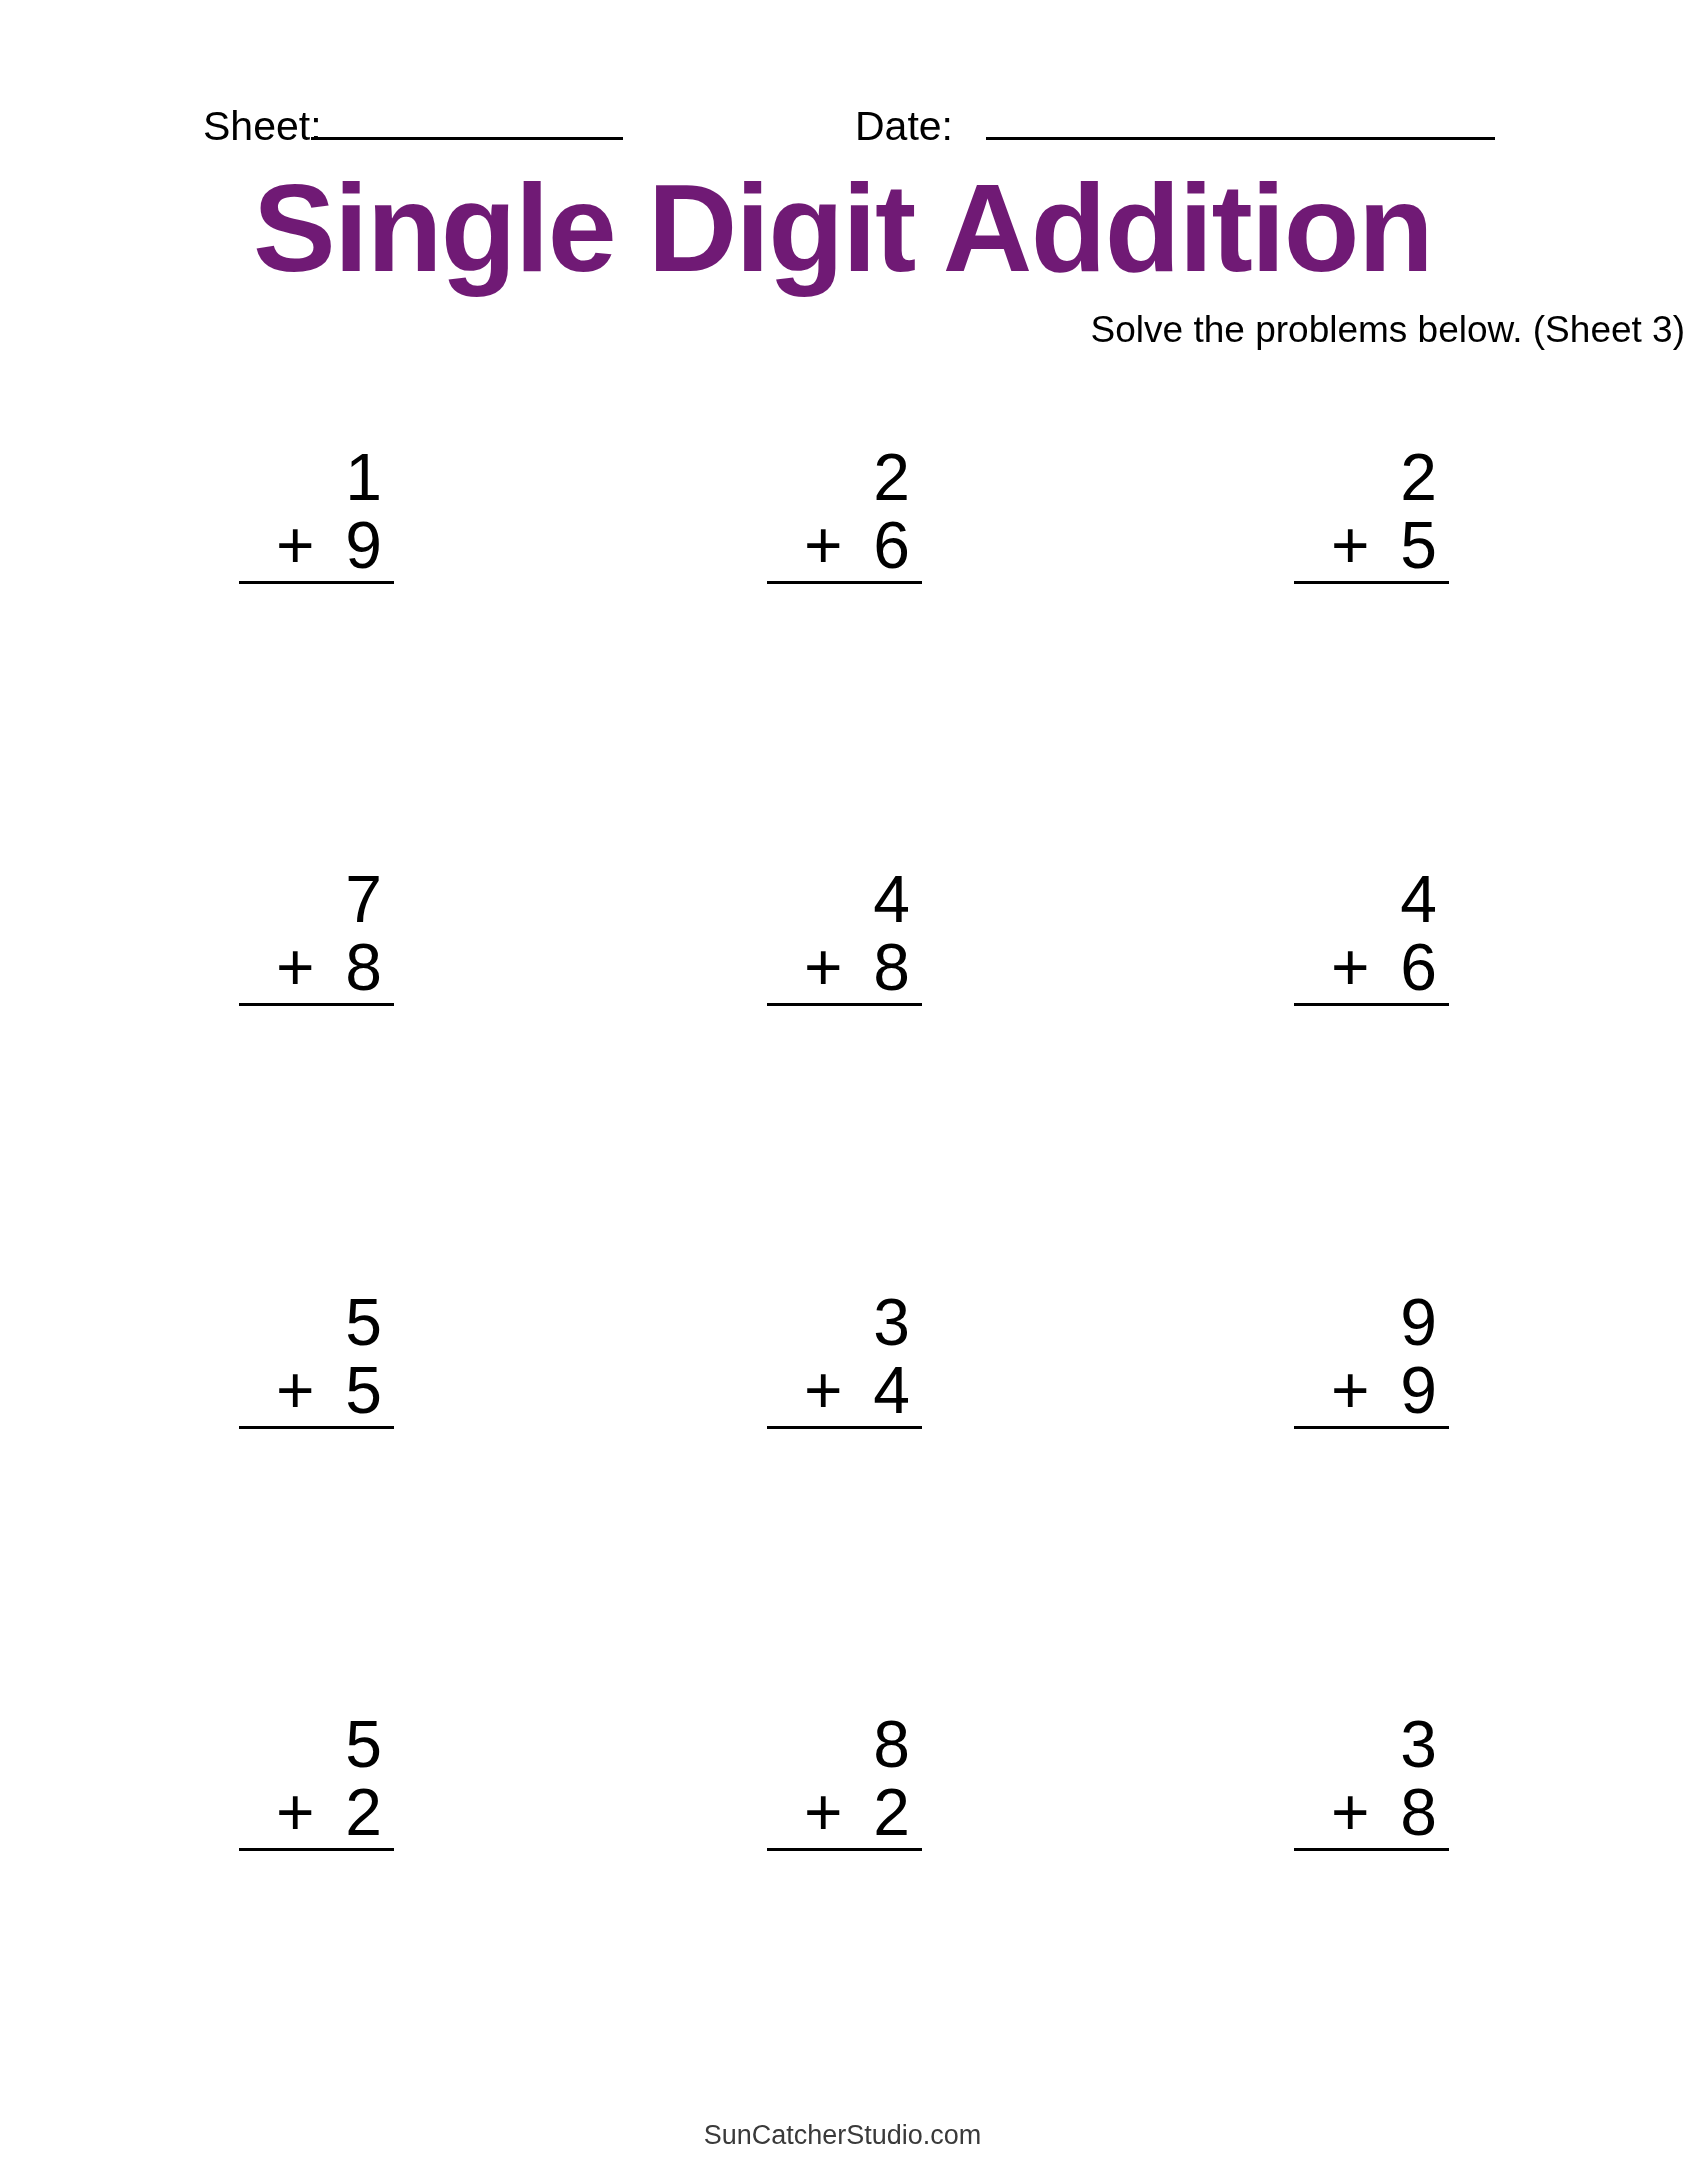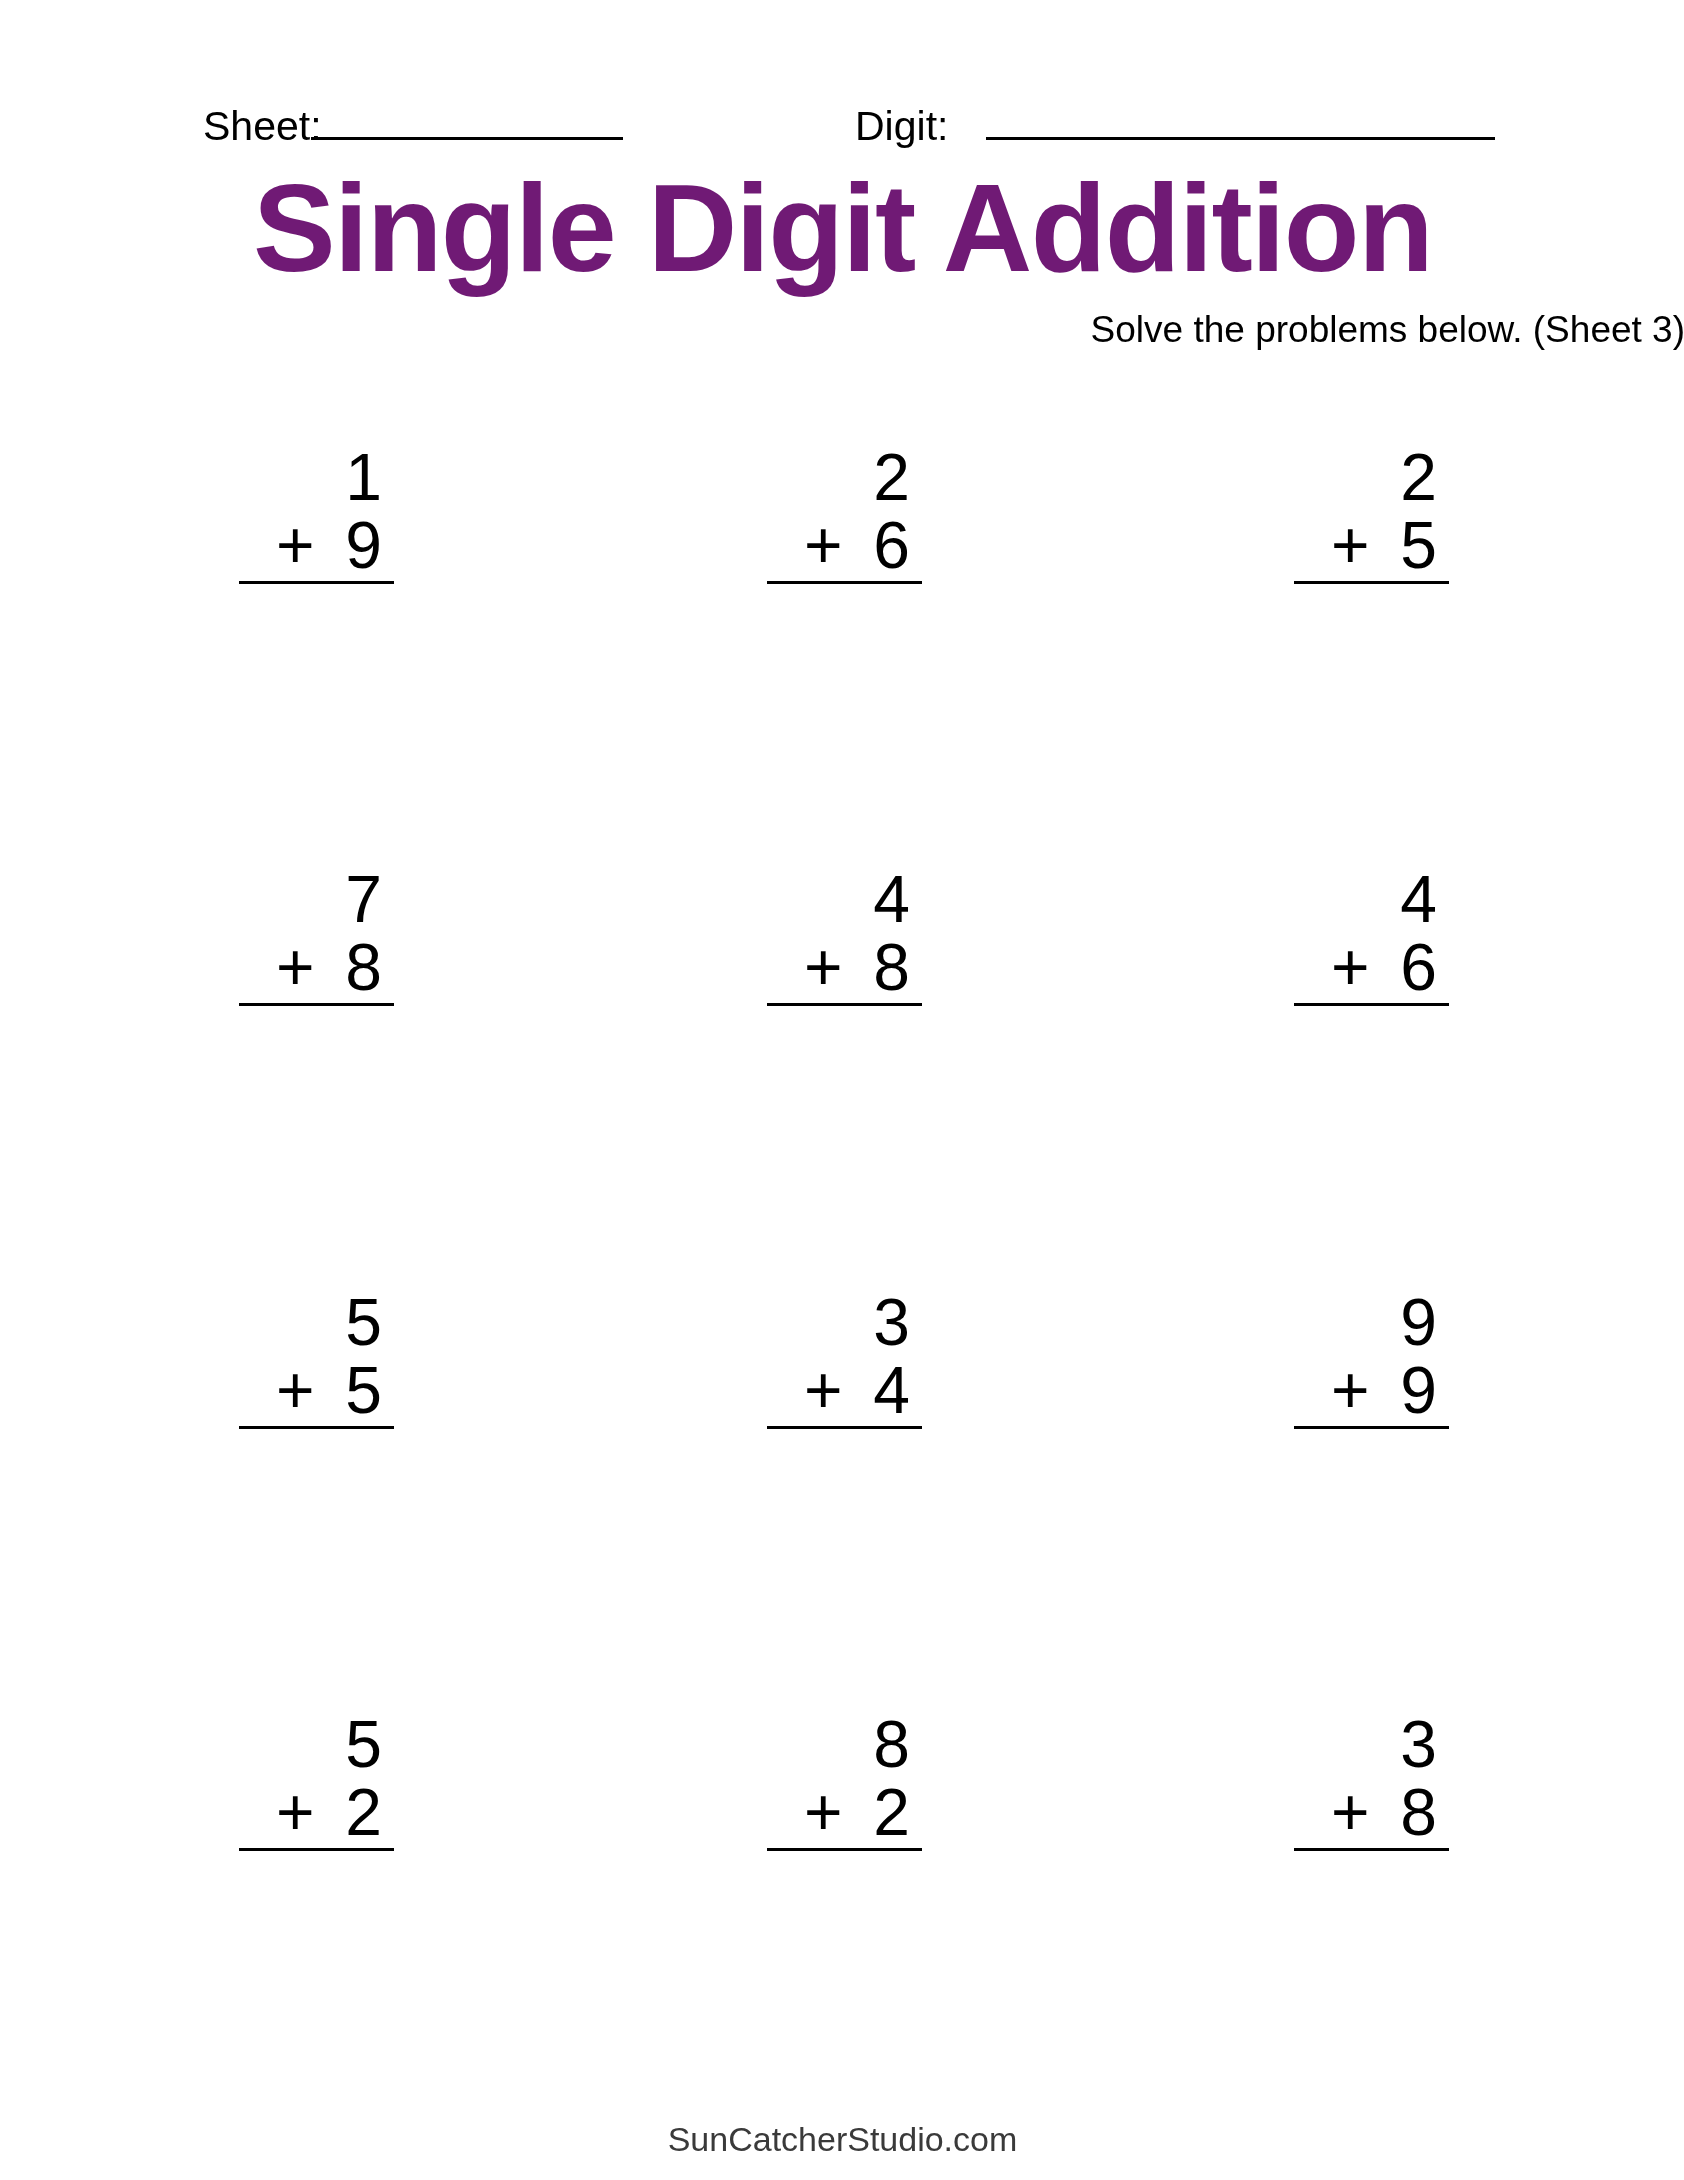--- a/index.html
+++ b/index.html
@@ -91,34 +91,34 @@
     border-bottom: 3.4px solid #000000;
   }
 
   
   .footer {
     position: absolute;
     left: 0;
     top: 2119px;
     width: 100%;
     text-align: center;
-    font-size: 34px;
+    font-size: 27px;
     line-height: 1.2;
     color: #3a3a3a;
   }
 </style>
 </head>
 <body>
 
 <div class="page">
 
   <span class="field-label date-label">Sheet:</span>
   <div class="fill-line date-line"></div>
 
-  <span class="field-label name-label">Digit:</span>
+  <span class="field-label name-label">Date:</span>
   <div class="fill-line name-line"></div>
 
   <div class="title">Single Digit Addition</div>
   <div class="subtitle">Solve the problems below. (Sheet 3)</div>
 
   <div class="problem row-1 col-1">
     <div class="top-num">1</div>
     <div class="bottom-row">
       <span class="plus">+</span>
       <span>9</span>

